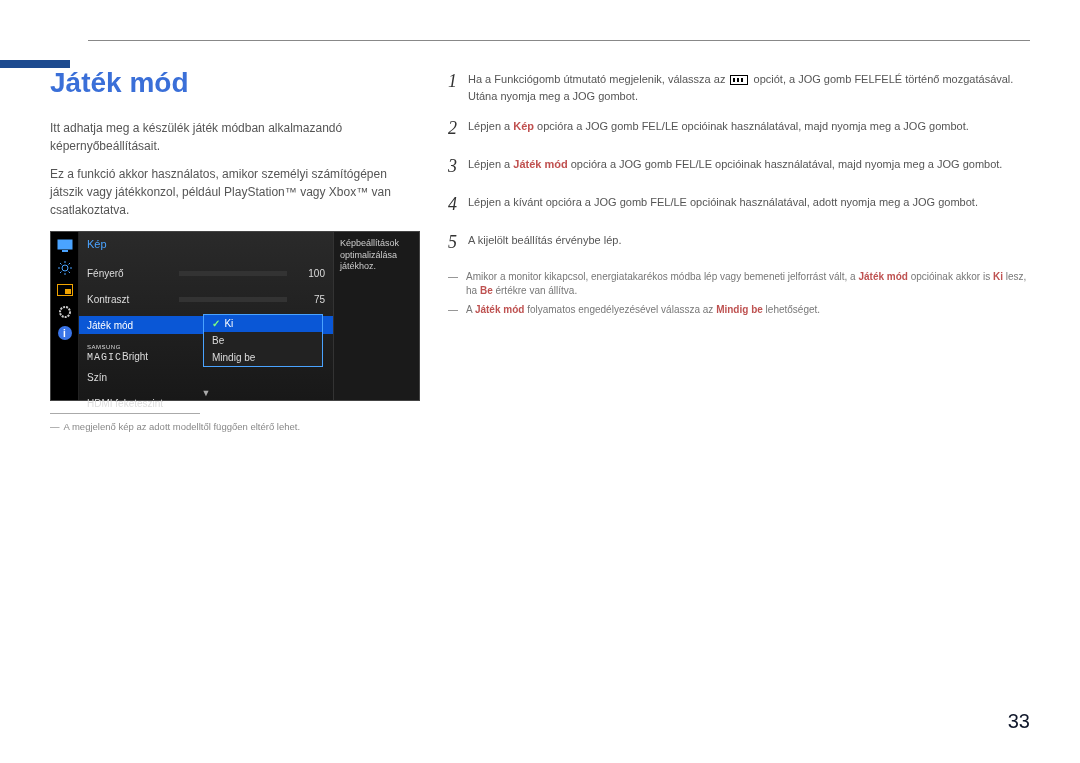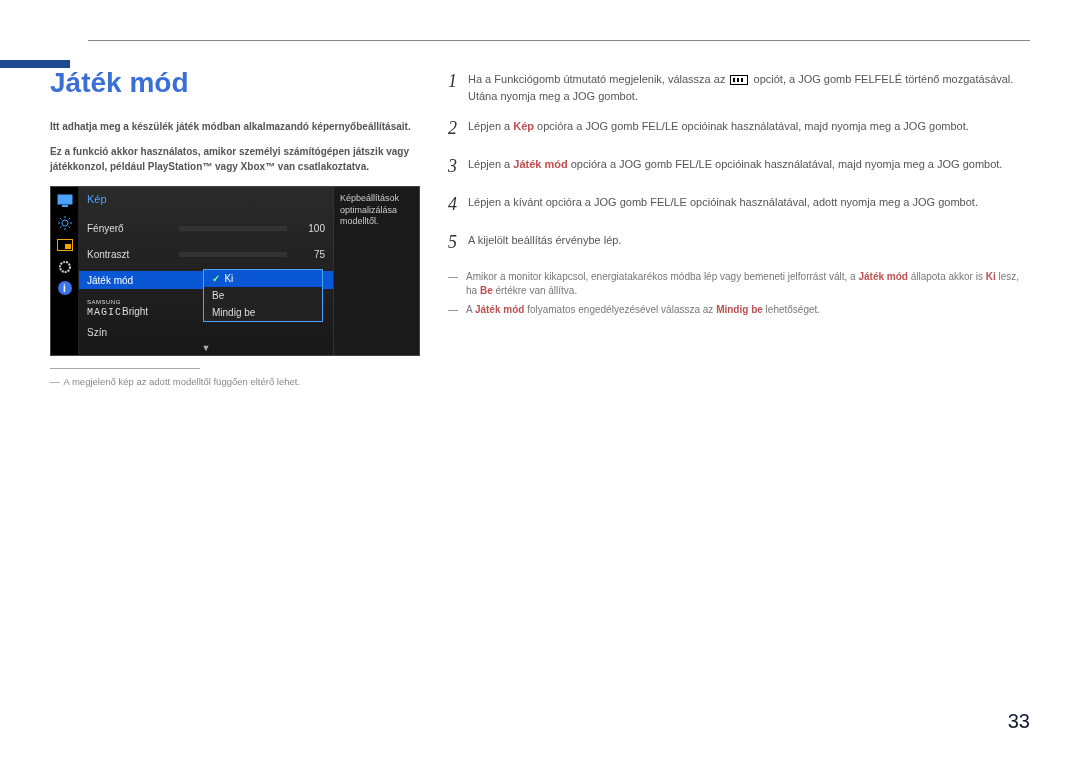--- a/index.html
+++ b/index.html
@@ -46,25 +46,24 @@
     margin-top: -4px;
   }
   h2.sub-title {
     color: #333;
     font-size: 20px;
     font-weight: 600;
     margin-bottom: 18px;
     margin-top: -2px;
   }
   .para {
-    font-size: 10px;
+    font-size: 12px;
     line-height: 1.5;
     color: #555;
     margin-bottom: 10px;
-    font-weight: bold;
   }
   .osd-panel {
     display: flex;
     background: #000;
     border: 1px solid #444;
     height: 170px;
     margin-top: 12px;
     margin-bottom: 6px;
     position: relative;
     font-size: 10px;
@@ -291,32 +290,35 @@
         </div>
         <div class="osd-row selected">
           <span class="osd-row-label">Játék mód</span>
         </div>
         <div class="osd-row">
           <span class="osd-row-label"><span style="font-size:6px;letter-spacing:0.5px;">SAMSUNG</span><br><span style="letter-spacing:1px;font-family:Liberation Mono, monospace;">MAGIC</span><span>Bright</span></span>
         </div>
         <div class="osd-row">
           <span class="osd-row-label">Szín</span>
         </div>
+        <div class="osd-row">
+          <span class="osd-row-label">HDMI feketeszint</span>
+        </div>
         <span class="osd-down-arrow">▼</span>
 
         <div class="osd-popup">
           <div class="osd-popup-item sel">
               <span class="chk">✓</span>
               <span>Ki</span>
             </div>
           <div class="osd-popup-item">Be</div>
           <div class="osd-popup-item">Mindig be</div>
         </div>
       </div>
-      <div class="osd-desc">Képbeállítások optimalizálása modelltől.</div>
+      <div class="osd-desc">Képbeállítások optimalizálása játékhoz.</div>
     </div>
 
     <div class="footnote-rule"></div>
     <div class="footnote"><span class="dash">―</span><span>A megjelenő kép az adott modelltől függően eltérő lehet.</span></div>
   </div>
 
   <div class="right-col">
 
     <ol class="steps">
       <li>
@@ -344,21 +346,21 @@
       <li>
         <span class="step-num">5</span>
         <span class="step-text">A kijelölt beállítás érvénybe lép.</span>
       </li>
     </ol>
 
     <div class="notes">
       <div class="footnote">
           <span class="dash">―</span>
         <span class="body">
-          <span>Amikor a monitor kikapcsol, energiatakarékos módba lép vagy bemeneti jelforrást vált, a </span><span class="hl">Játék mód</span><span> állapota akkor is </span><span class="hl">Ki</span><span> lesz, ha </span><span class="hl">Be</span><span> értékre van állítva.</span>
+          <span>Amikor a monitor kikapcsol, energiatakarékos módba lép vagy bemeneti jelforrást vált, a </span><span class="hl">Játék mód</span><span> opcióinak akkor is </span><span class="hl">Ki</span><span> lesz, ha </span><span class="hl">Be</span><span> értékre van állítva.</span>
         </span>
       </div>
       <div class="footnote">
           <span class="dash">―</span>
         <span class="body">
           <span>A </span><span class="hl">Játék mód</span><span> folyamatos engedélyezésével válassza az </span><span class="hl">Mindig be</span><span> lehetőséget.</span>
         </span>
       </div>
     </div>
   </div>

